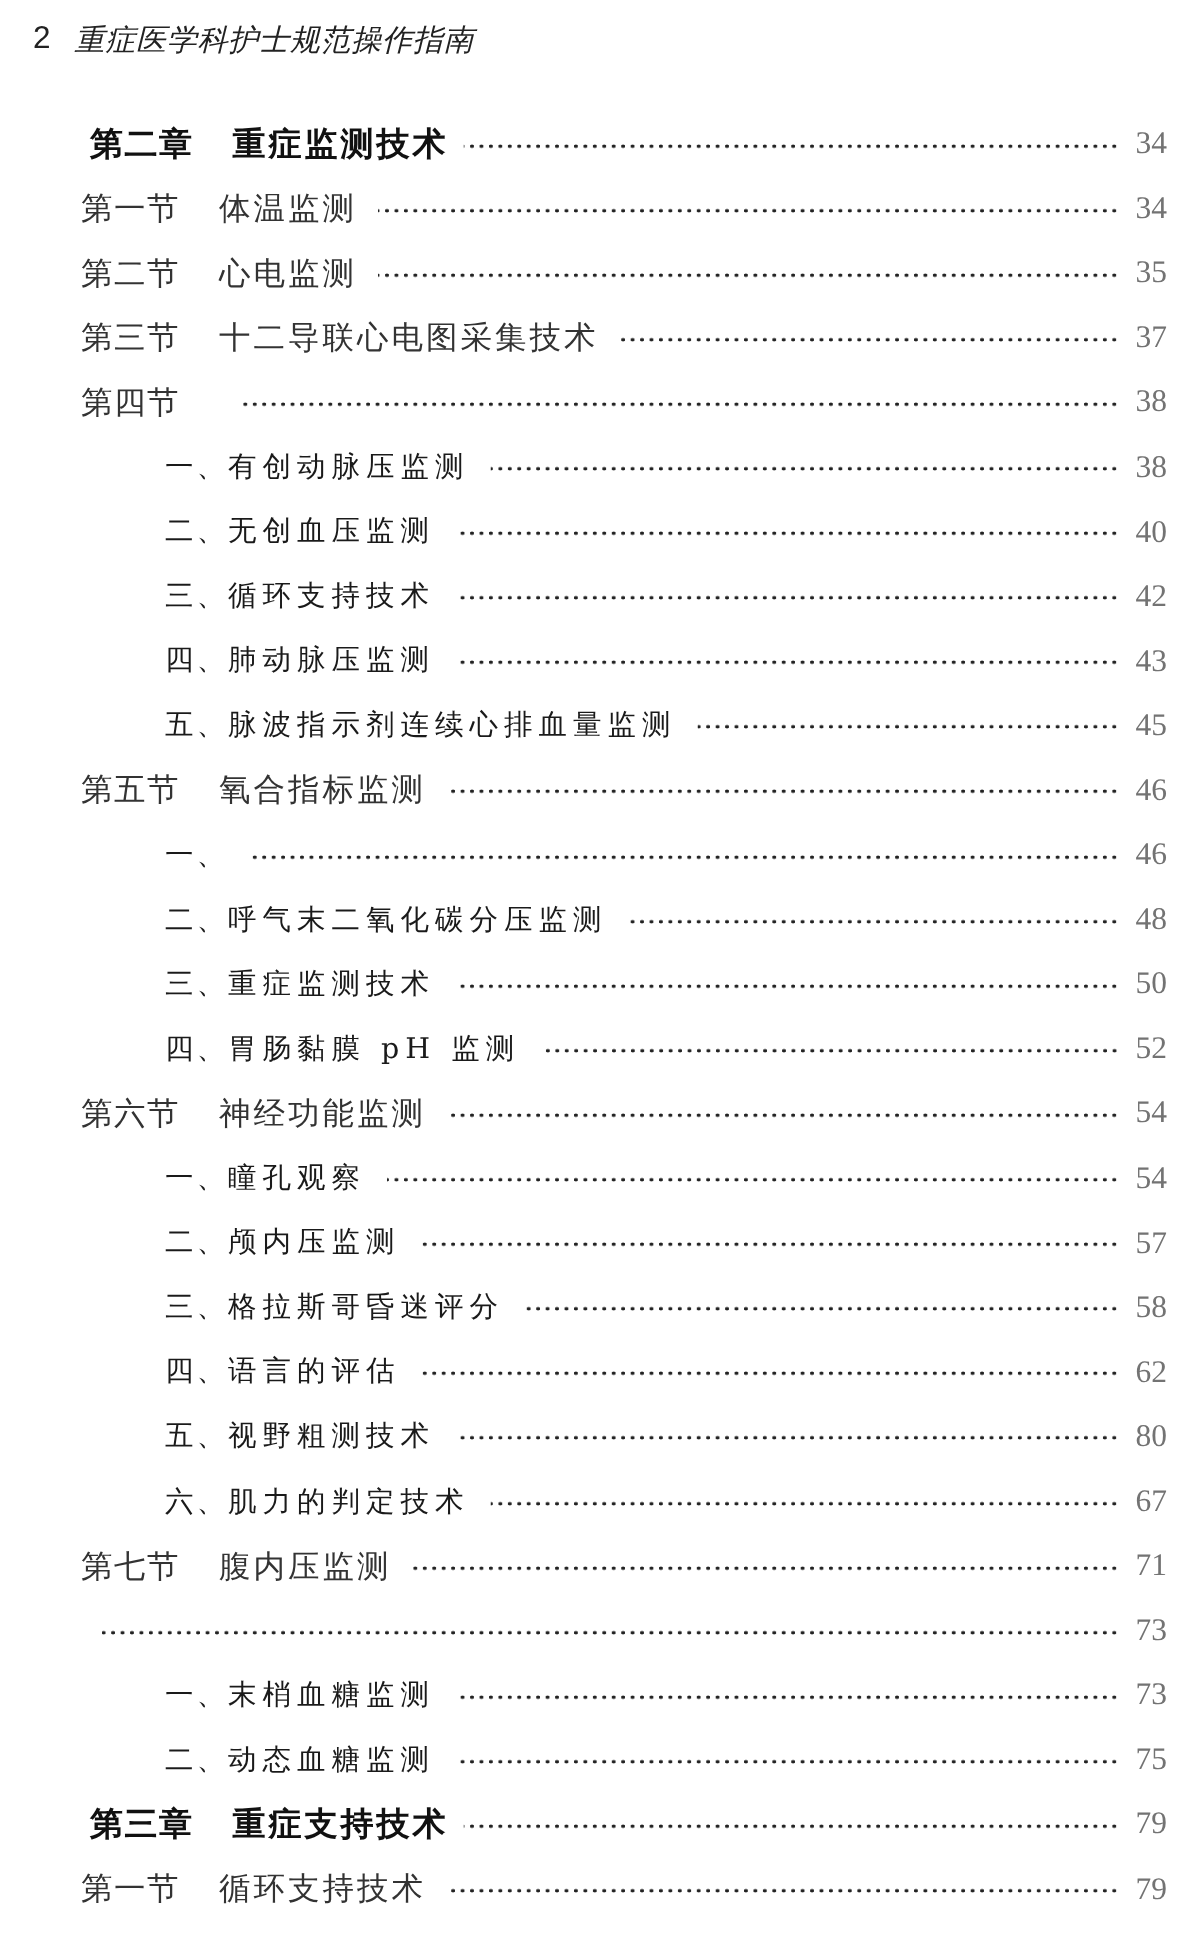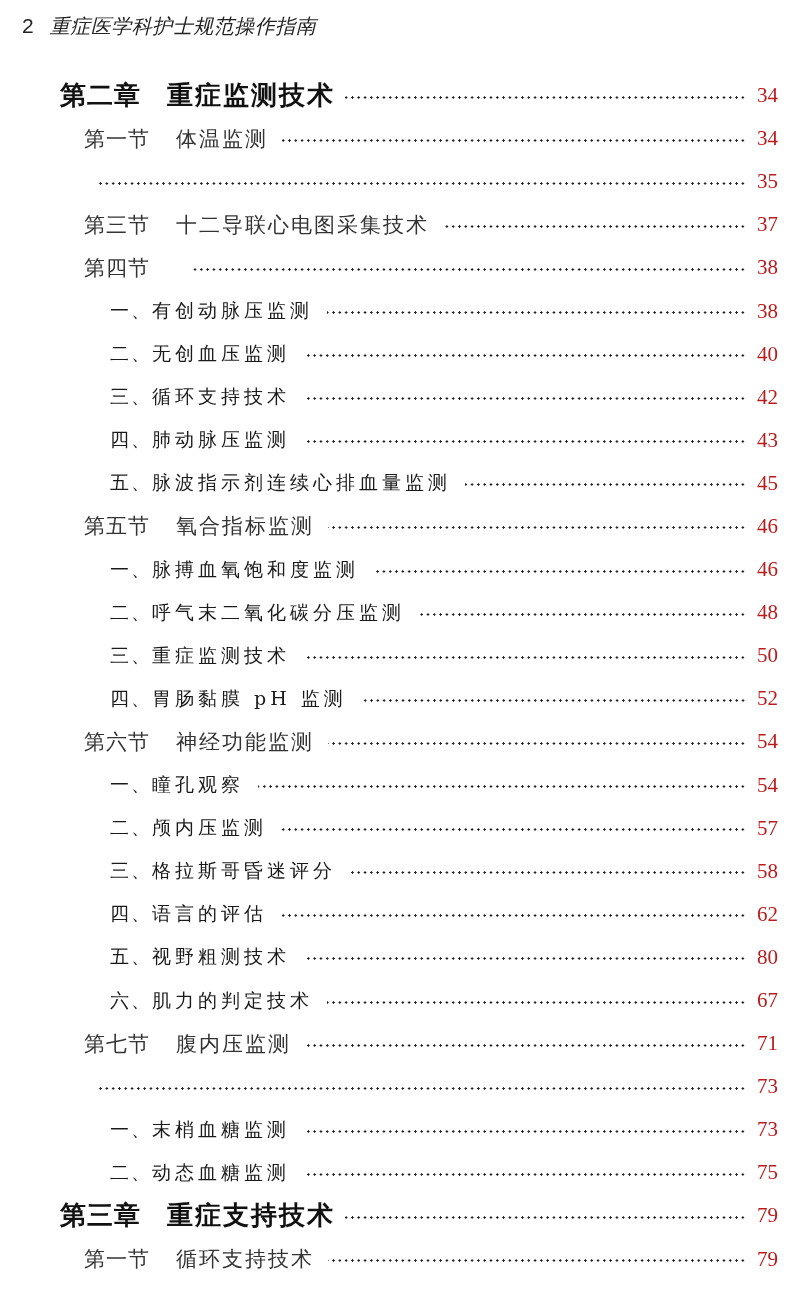--- a/index.html
+++ b/index.html
@@ -34,35 +34,35 @@
   }
   .toc-row .leader::before {
     content: ""; position: absolute; left: 0; right: 0; top: 11px; height: 3px;
     background-image: radial-gradient(circle, #222 1.1px, transparent 1.3px);
     background-size: 6.3px 3px; background-repeat: repeat-x;
     background-position: right center;
   }
   .toc-row .page {
     flex: 0 0 auto; min-width: 24px; text-align: right;
     font-family: "Liberation Serif", "DejaVu Serif", serif;
-    font-size: 21px; color: #b91c1c;
+    font-size: 21px; color: #737373;
   }
 
   
   .lvl-chapter { padding-left: 60px; }
   .lvl-chapter .label {
     font-family: "DejaVu Sans", "Liberation Sans", sans-serif;
-    font-weight: bold; font-size: 26px; color: #111;
+    font-weight: bold; font-size: 22px; color: #111;
   }
   .lvl-chapter .num { margin-right: 26px; letter-spacing: 1px; }
   .lvl-chapter .title { letter-spacing: 2px; }
   .lvl-chapter .leader { margin-left: 10px; }
 
   
-  .lvl-section { padding-left: 84px; }
+  .lvl-section { padding-left: 54px; }
   .lvl-section .label {
     font-family: "DejaVu Sans", "Liberation Sans", sans-serif;
     font-size: 21px; color: #333;
   }
   .lvl-section .num { margin-right: 26px; letter-spacing: 1px; }
   .lvl-section .title { letter-spacing: 2px; }
 
   
   .lvl-sub { padding-left: 110px; }
   .lvl-sub .label {
@@ -90,20 +90,24 @@
     </div>
     <div class="toc-row lvl-section">
       <span class="label">
         <span class="num">第一节</span>
         <span class="title">体温监测</span>
       </span>
       <span class="leader"></span>
       <span class="page">34</span>
     </div>
     <div class="toc-row lvl-section">
+      <span class="label">
+        <span class="num">第二节</span>
+        <span class="title">心电监测</span>
+      </span>
       <span class="leader"></span>
       <span class="page">35</span>
     </div>
     <div class="toc-row lvl-section">
       <span class="label">
         <span class="num">第三节</span>
         <span class="title">十二导联心电图采集技术</span>
       </span>
       <span class="leader"></span>
       <span class="page">37</span>
@@ -159,21 +163,20 @@
       <span class="label">
         <span class="num">第五节</span>
         <span class="title">氧合指标监测</span>
       </span>
       <span class="leader"></span>
       <span class="page">46</span>
     </div>
     <div class="toc-row lvl-sub">
       <span class="label">
         <span class="num">一、</span>
-        <span class="title">脉搏血氧饱和度监测</span>
       </span>
       <span class="leader"></span>
       <span class="page">46</span>
     </div>
     <div class="toc-row lvl-sub">
       <span class="label">
         <span class="num">二、</span>
         <span class="title">呼气末二氧化碳分压监测</span>
       </span>
       <span class="leader"></span>

